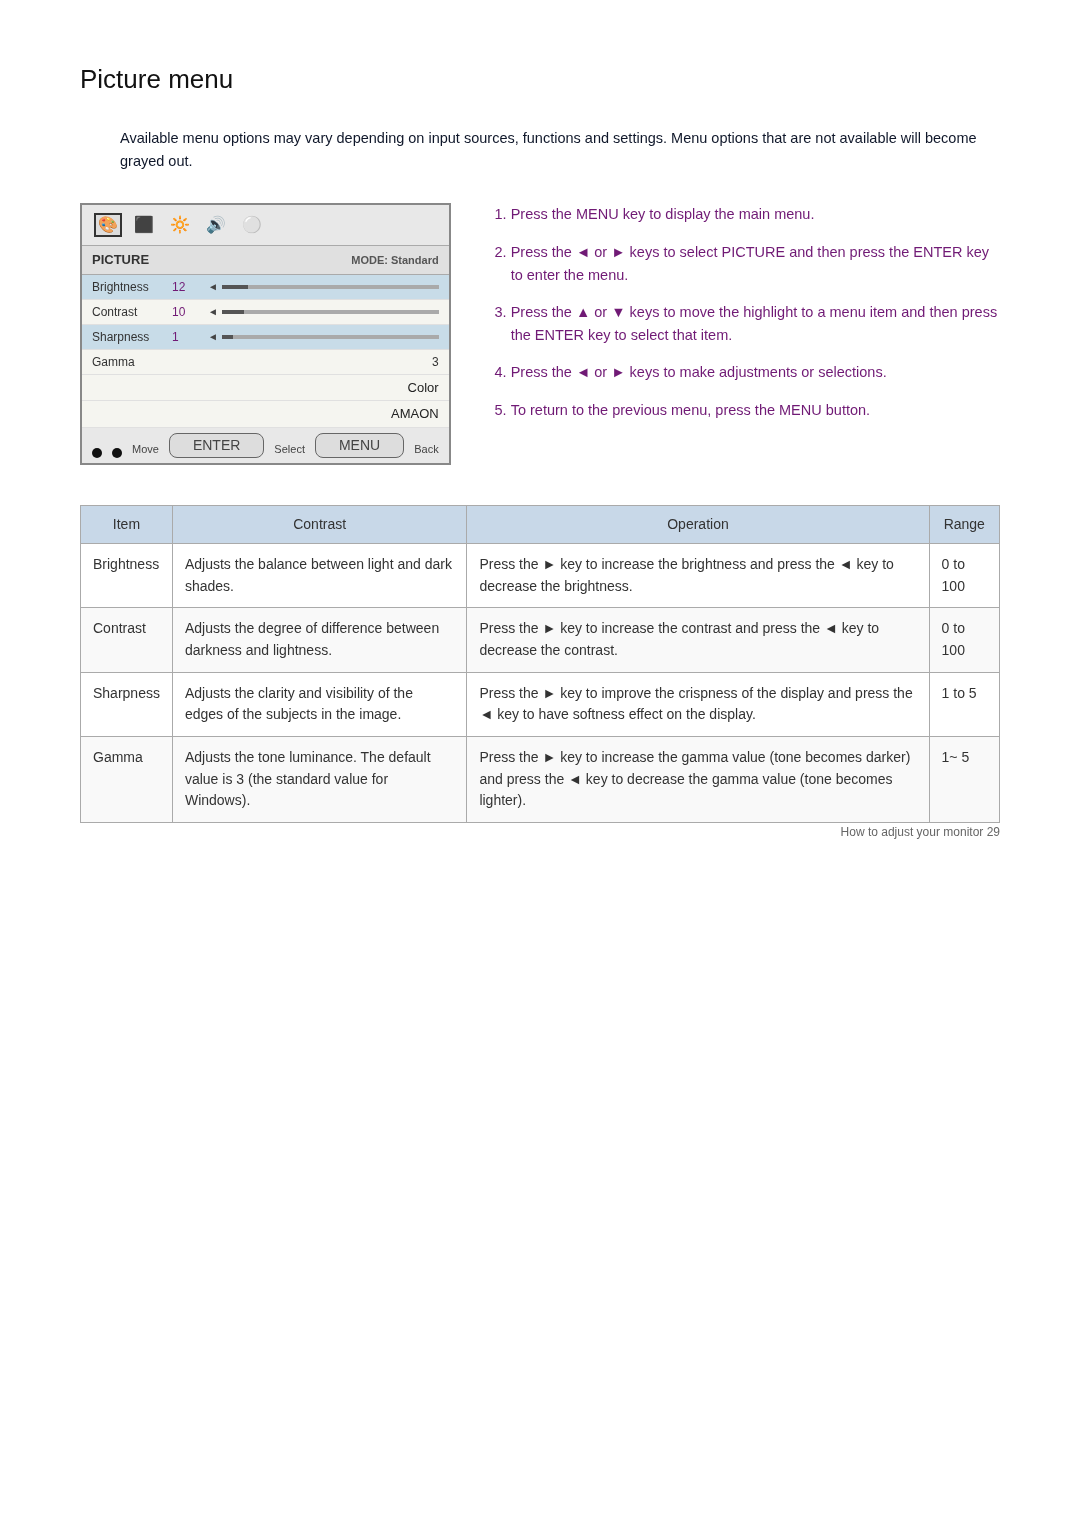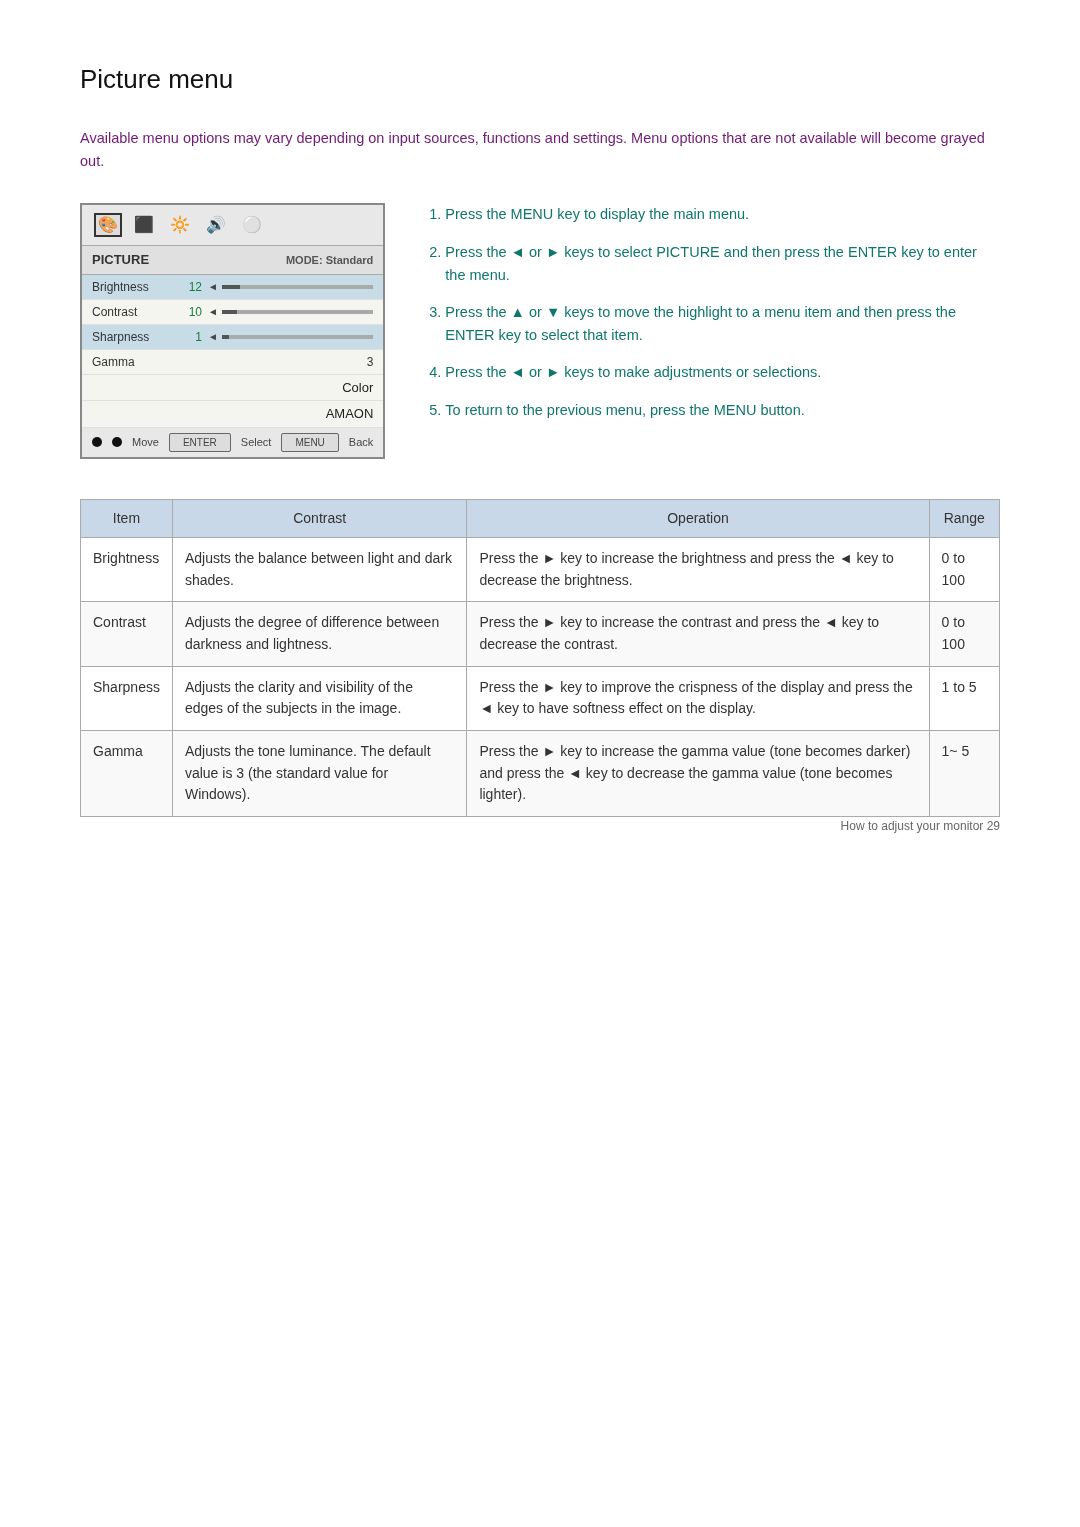--- a/index.html
+++ b/index.html
@@ -18,21 +18,22 @@
     h1 {
       font-size: 26px;
       font-weight: normal;
       margin-bottom: 28px;
       color: #111;
     }
     .intro {
       font-size: 14.5px;
       margin-bottom: 30px;
       line-height: 1.6;
-      color: #701a75;
+      color: #0f172a;
+      margin-left: 40px;
     }
     .top-section {
       display: flex;
       gap: 40px;
       margin-bottom: 40px;
     }
     
     .osd-container {
       flex: 0 0 300px;
       border: 2px solid #888;
@@ -85,22 +86,21 @@
       background: #c8dce8;
     }
     .osd-label {
       flex: 0 0 80px;
       font-size: 12px;
       color: #333;
     }
     .osd-value {
       flex: 0 0 30px;
       font-size: 12px;
-      text-align: right;
-      color: #15803d;
+      color: #701a75;
     }
     .osd-bar-container {
       flex: 1;
       display: flex;
       align-items: center;
       padding-left: 6px;
     }
     .osd-bar-track {
       width: 100%;
       height: 4px;
@@ -128,53 +128,53 @@
     .osd-gamma-label { font-size: 12px; color: #333; }
     .osd-gamma-value { font-size: 12px; color: #333; }
     .osd-color-row, .osd-ama-row {
       display: flex;
       justify-content: flex-end;
       padding: 3px 10px;
       border-bottom: 1px solid #e0e0e0;
     }
     .osd-footer {
       display: flex;
-      align-items: center;
+      align-items: flex-end;
       gap: 10px;
       padding: 5px 10px;
       background: #e8e8e8;
       font-size: 11px;
       color: #444;
     }
     .osd-btn {
       border: 1px solid #666;
       background: #ddd;
-      padding: 1px 13px;
-      font-size: 10px;
-      border-radius: 2px;
+      padding: 1px 23px;
+      font-size: 14px;
+      border-radius: 8px;
     }
     .osd-dot {
       width: 10px;
       height: 10px;
       border-radius: 50%;
       display: inline-block;
     }
     
     .steps-section {
       flex: 1;
     }
     .steps-section ol {
       list-style: decimal;
       padding-left: 20px;
     }
     .steps-section ol li {
       margin-bottom: 14px;
       font-size: 14.5px;
       line-height: 1.6;
-      color: #0f766e;
+      color: #701a75;
     }
     
     .main-table {
       width: 100%;
       border-collapse: collapse;
       font-size: 14px;
     }
     .main-table th {
       background: #c8d8e8;
       border: 1px solid #aaa;

